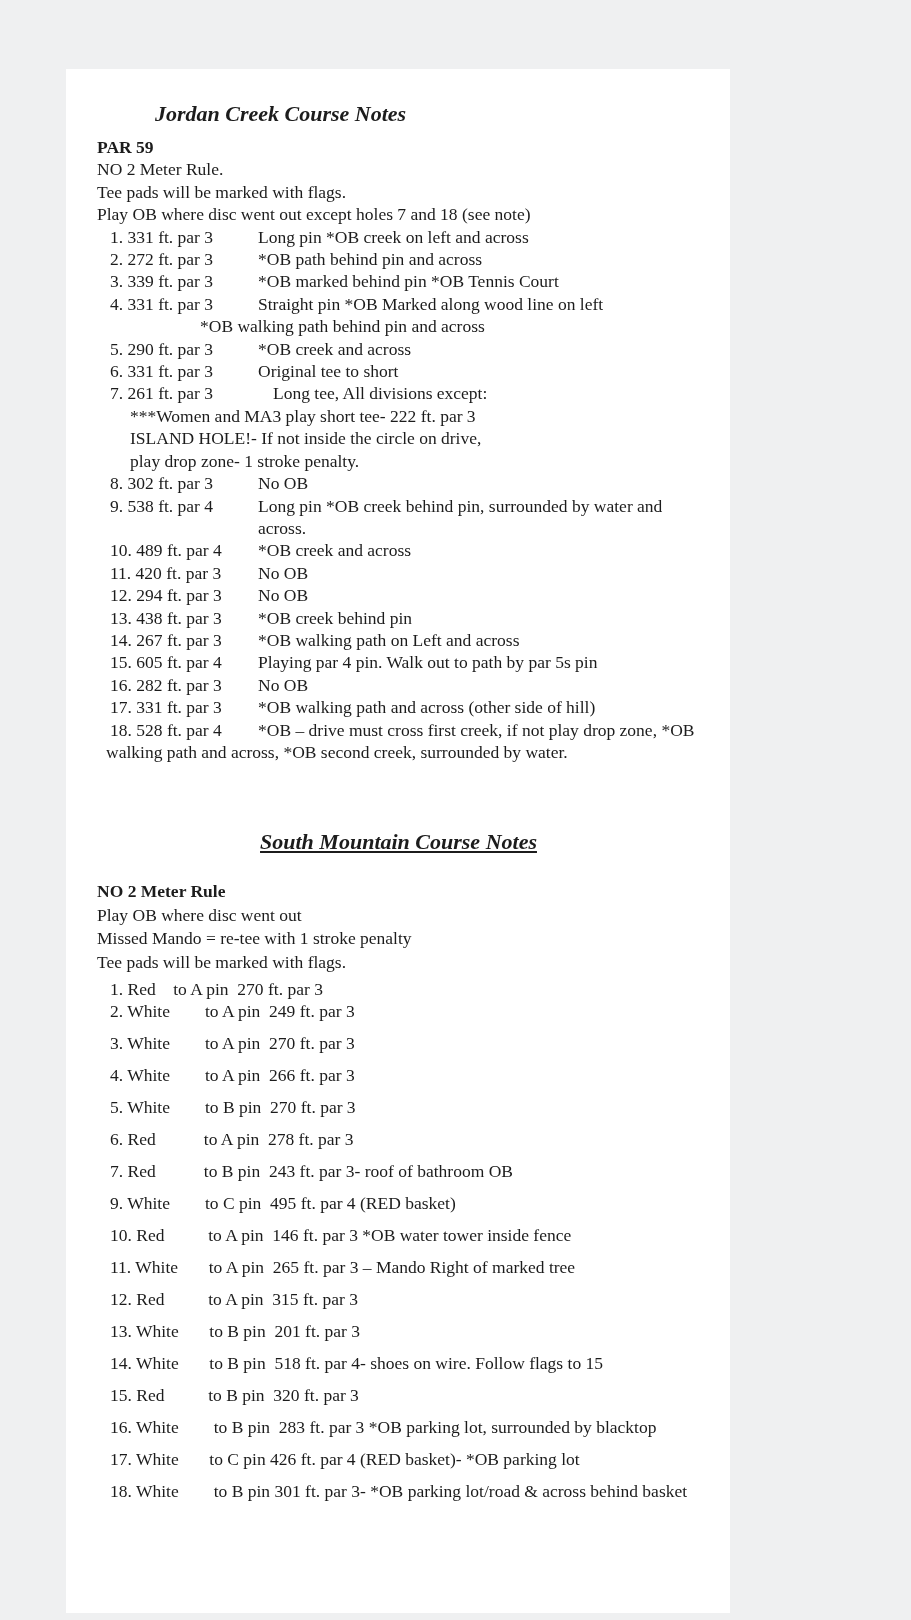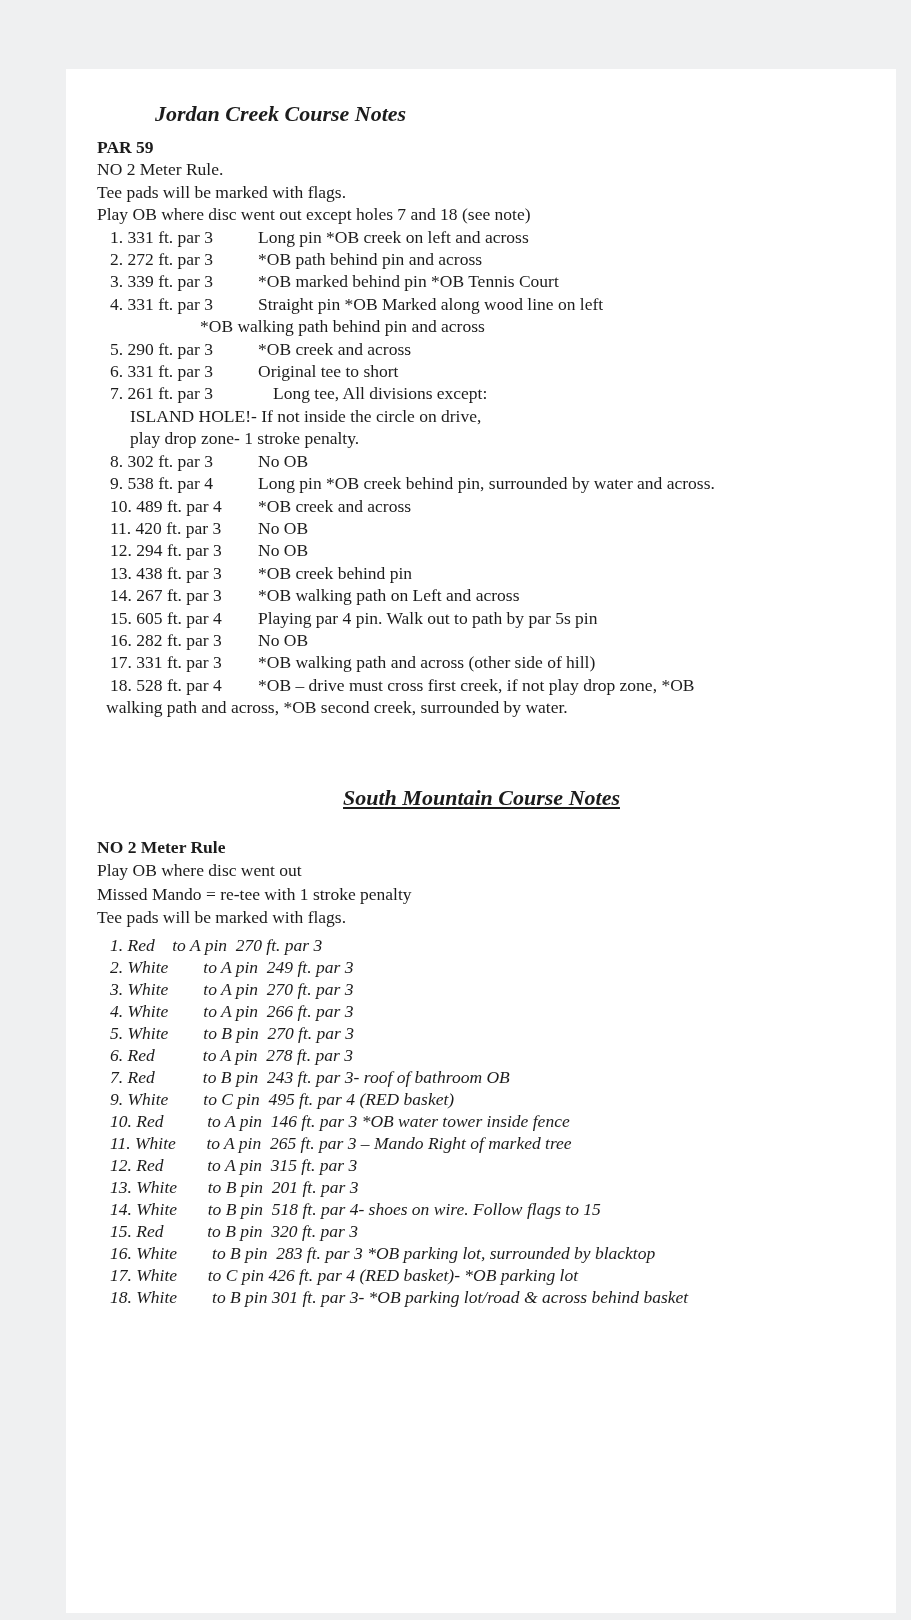--- a/index.html
+++ b/index.html
@@ -9,21 +9,21 @@
     height: 1620px;
     background: #eff0f1;
     font-family: "Liberation Serif", "DejaVu Serif", serif;
     color: #1c1c1c;
     overflow: hidden;
   }
   .page {
     position: absolute;
     left: 66px;
     top: 69px;
-    width: 830px;
+    width: 664px;
     height: 1544px;
     background: #ffffff;
     box-sizing: border-box;
   }
   .content {
     padding: 32px 30px 0 31px;
     font-size: 17.5px;
   }
   .doc-title {
     font-size: 22px;
@@ -57,23 +57,22 @@
   .jline .c2 { white-space: pre-wrap; }
   .jline.cont4  { padding-left: 103px; }
   .jline.note7  { padding-left: 33px; }
   .jline.wrap18 { padding-left: 9px; }
 
   .slist { margin-top: 4px; }
   .slist .sline {
     line-height: 22px;
     padding-left: 13px;
     white-space: pre-wrap;
-    font-style: italic;
-  }
-  .slist .sline:nth-child(n+3) { }
+  }
+  .slist .sline:nth-child(n+3) { margin-top: 10px; }
 </style>
 </head>
 <body>
 
 <div class="page">
   <div class="content">
 
     <div>
       <h1 class="doc-title jordan-title">Jordan Creek Course Notes</h1>
 
@@ -109,20 +108,24 @@
     <span class="c1">5. 290 ft. par 3</span>
     <span class="c2">*OB creek and across</span>
   </div>
           <div class="jline hole">
     <span class="c1">6. 331 ft. par 3</span>
     <span class="c2">Original tee to short</span>
   </div>
           <div class="jline hole hole7">
     <span class="c1">7. 261 ft. par 3</span>
     <span class="c2">Long tee, All divisions except:</span>
+  </div>
+          <div class="jline note7">
+
+    <span class="c2">***Women and MA3 play short tee- 222 ft. par 3</span>
   </div>
           <div class="jline note7">
 
     <span class="c2">ISLAND HOLE!- If not inside the circle on drive,</span>
   </div>
           <div class="jline note7">
 
     <span class="c2">play drop zone- 1 stroke penalty.</span>
   </div>
           <div class="jline hole">

